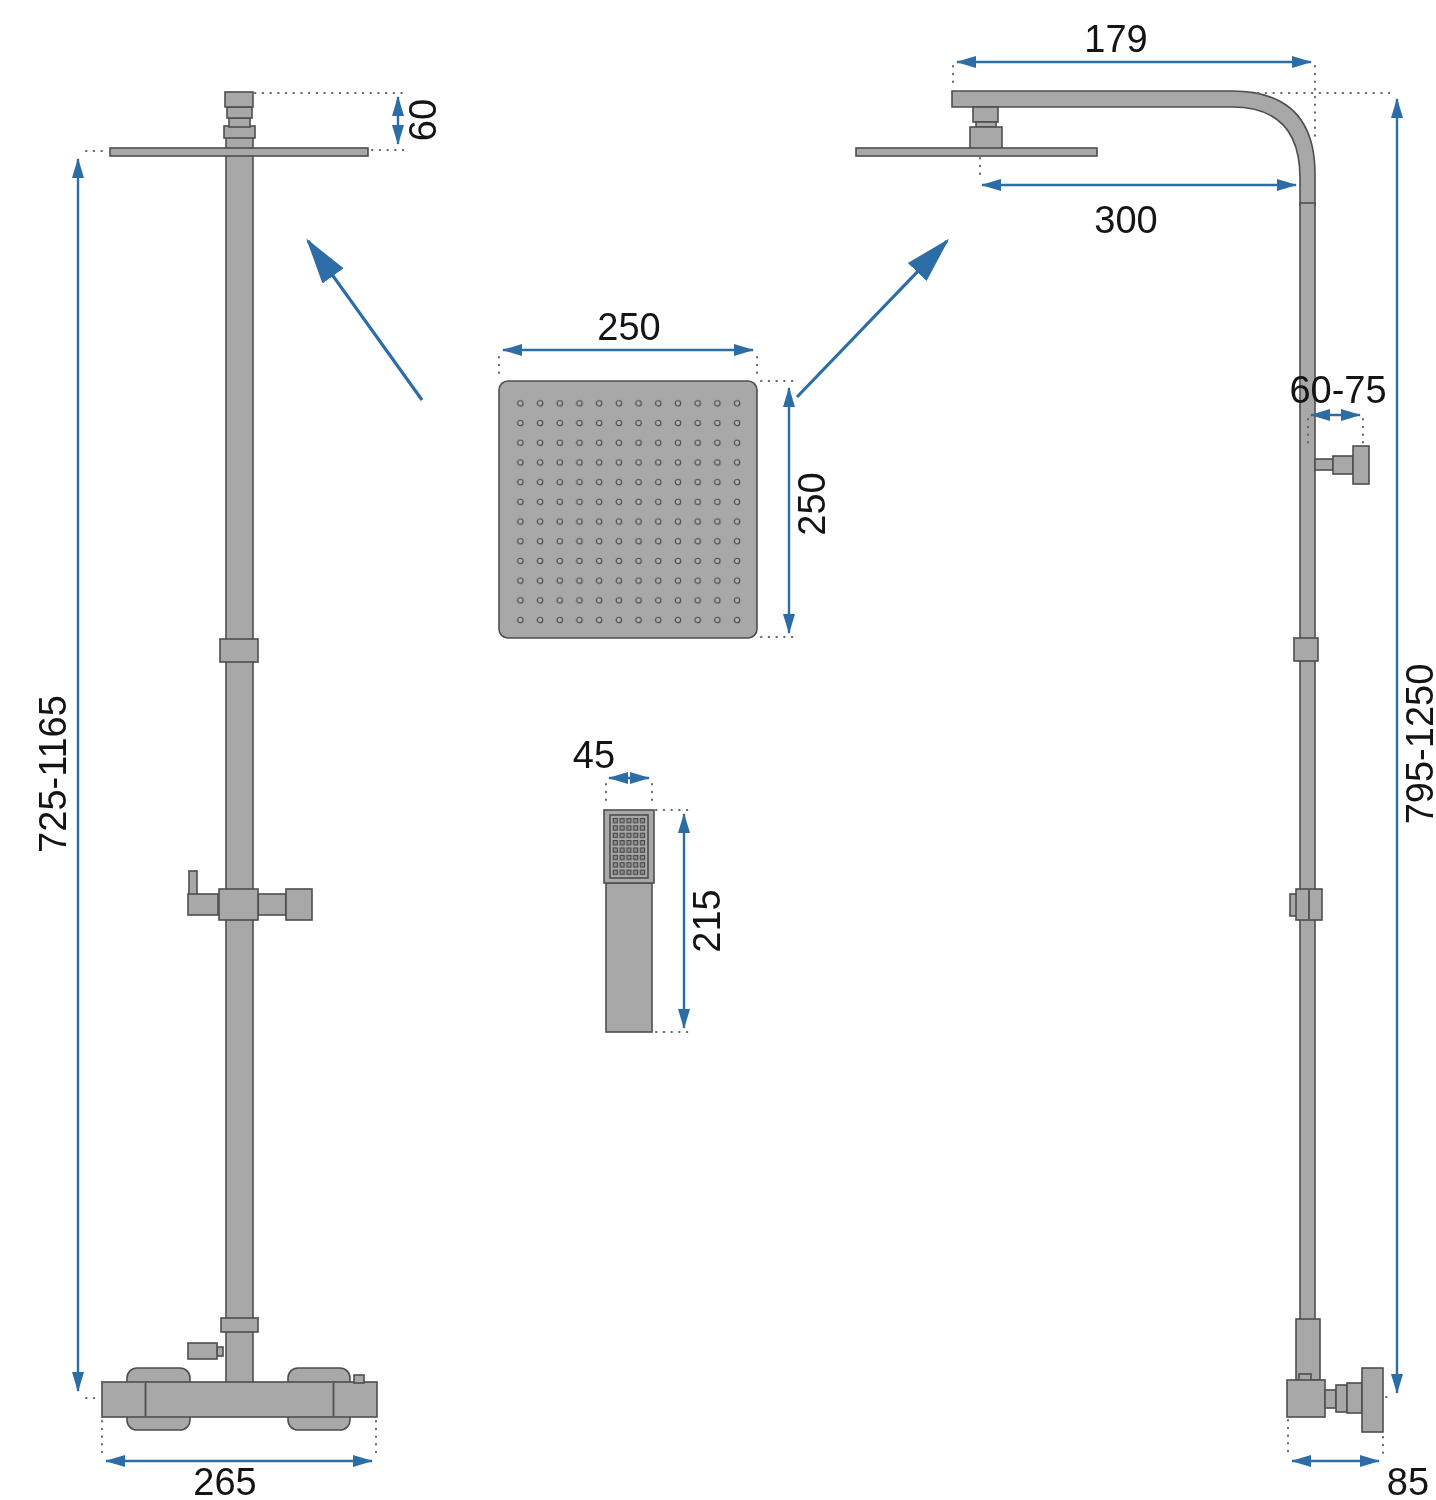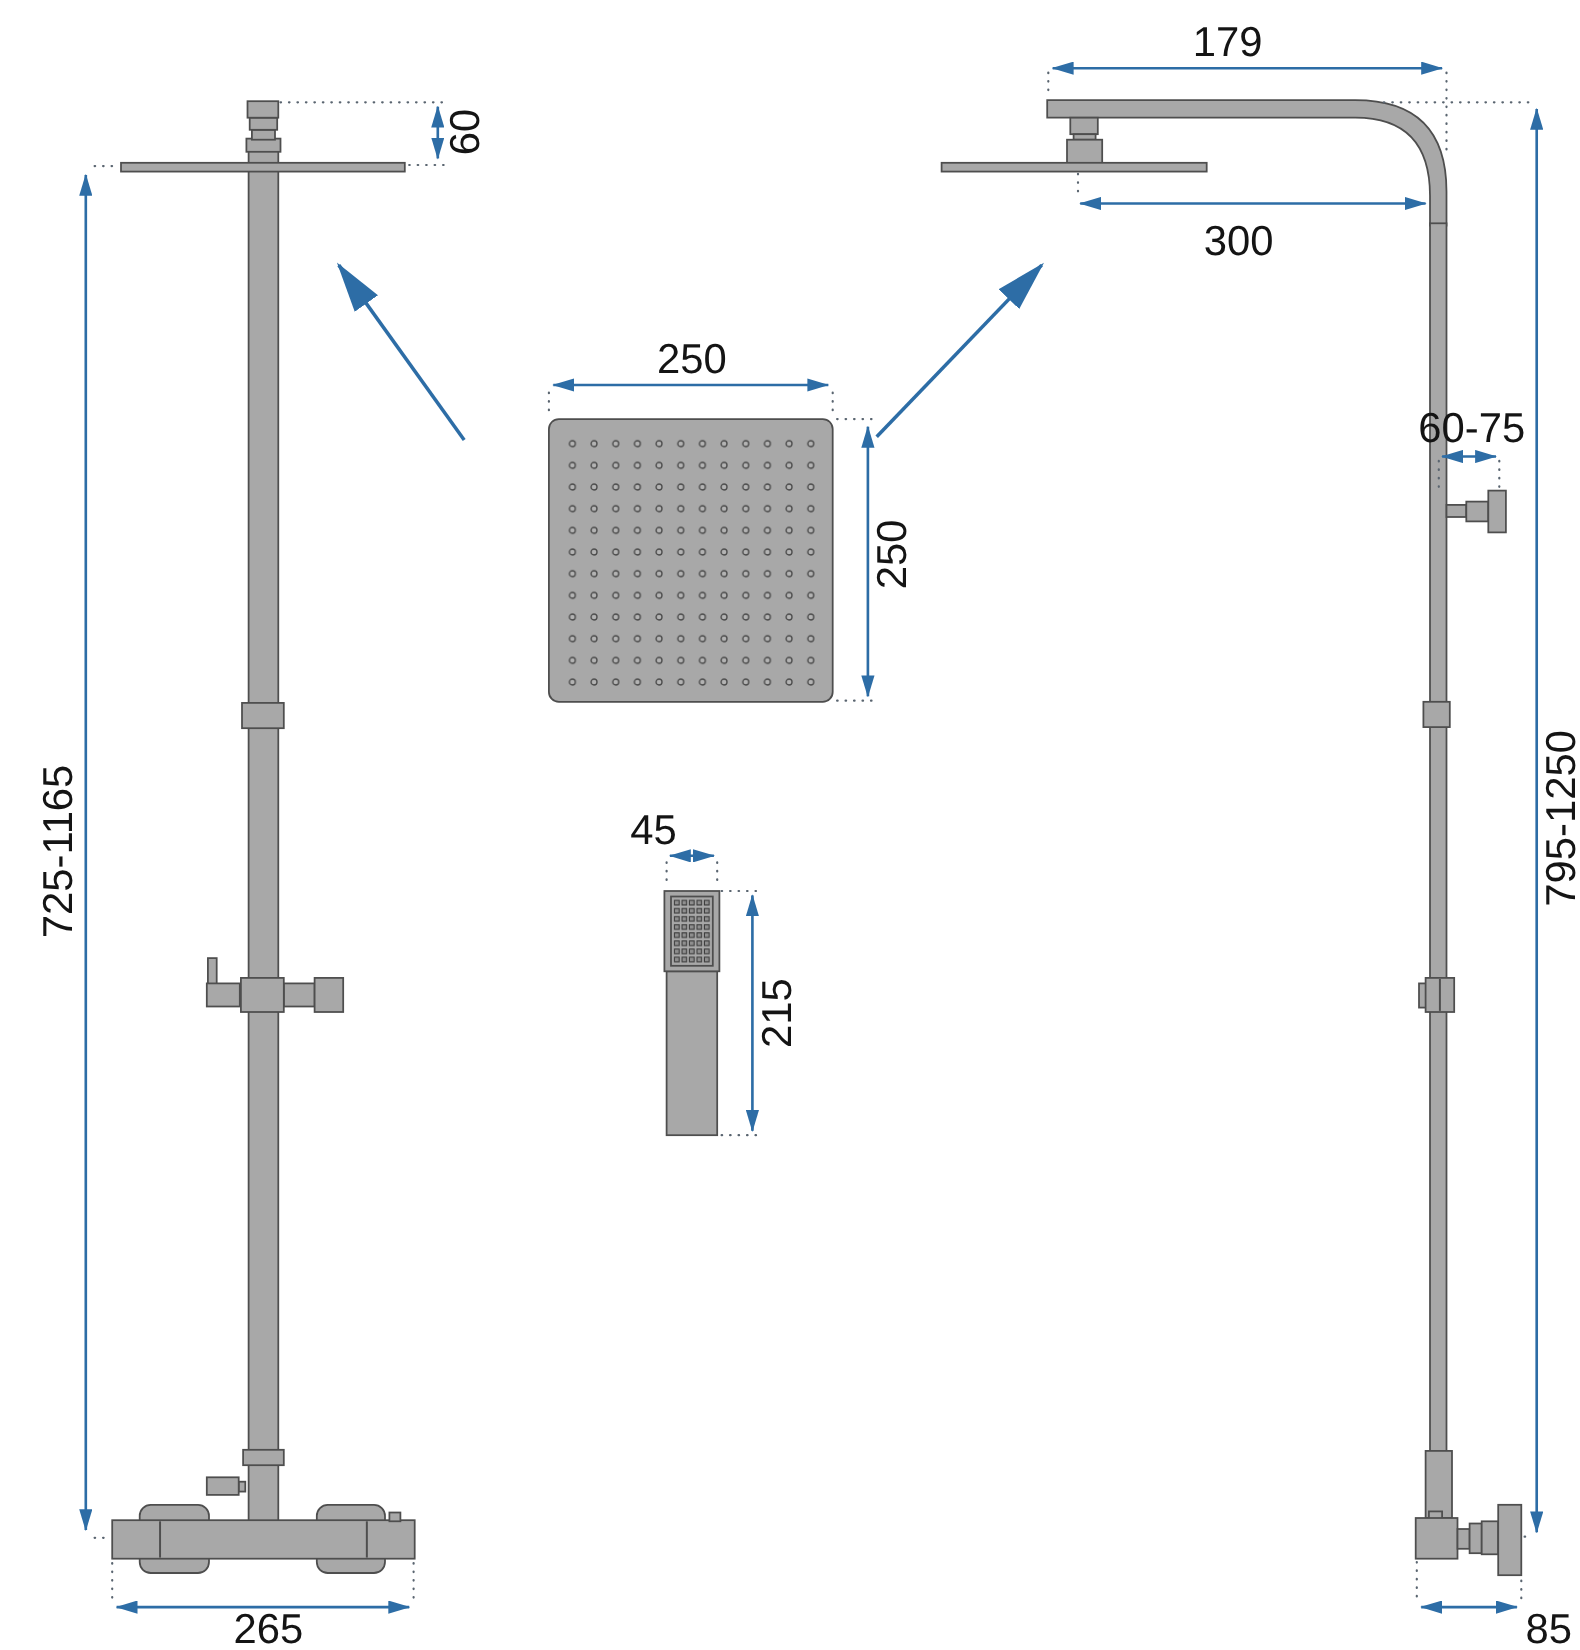--- a/index.html
+++ b/index.html
@@ -137,21 +137,21 @@
   </g>
 
   <g>
     <line class="ptr" x1="422" y1="400" x2="308" y2="241" marker-end="url(#arrBig)"></line>
     <line class="ptr" x1="797" y1="397" x2="947" y2="241" marker-end="url(#arrBig)"></line>
   </g>
 </svg>
 
 <div class="lbl rot" style="left:423px;top:120px;">60</div>
 <div class="lbl rot" style="left:53px;top:774px;">725-1165</div>
-<div class="lbl" style="left:244px;top:1482px;">265</div>
+<div class="lbl" style="left:225px;top:1482px;">265</div>
 
 <div class="lbl" style="left:1116px;top:39px;">179</div>
 <div class="lbl" style="left:1126px;top:220px;">300</div>
 <div class="lbl" style="left:1338px;top:390px;text-align:right;">60-75</div>
 <div class="lbl rot" style="left:1420px;top:744px;">795-1250</div>
 <div class="lbl" style="left:1408px;top:1482px;">85</div>
 
 <div class="lbl" style="left:629px;top:327px;">250</div>
 <div class="lbl rot" style="left:812px;top:504px;">250</div>
 

